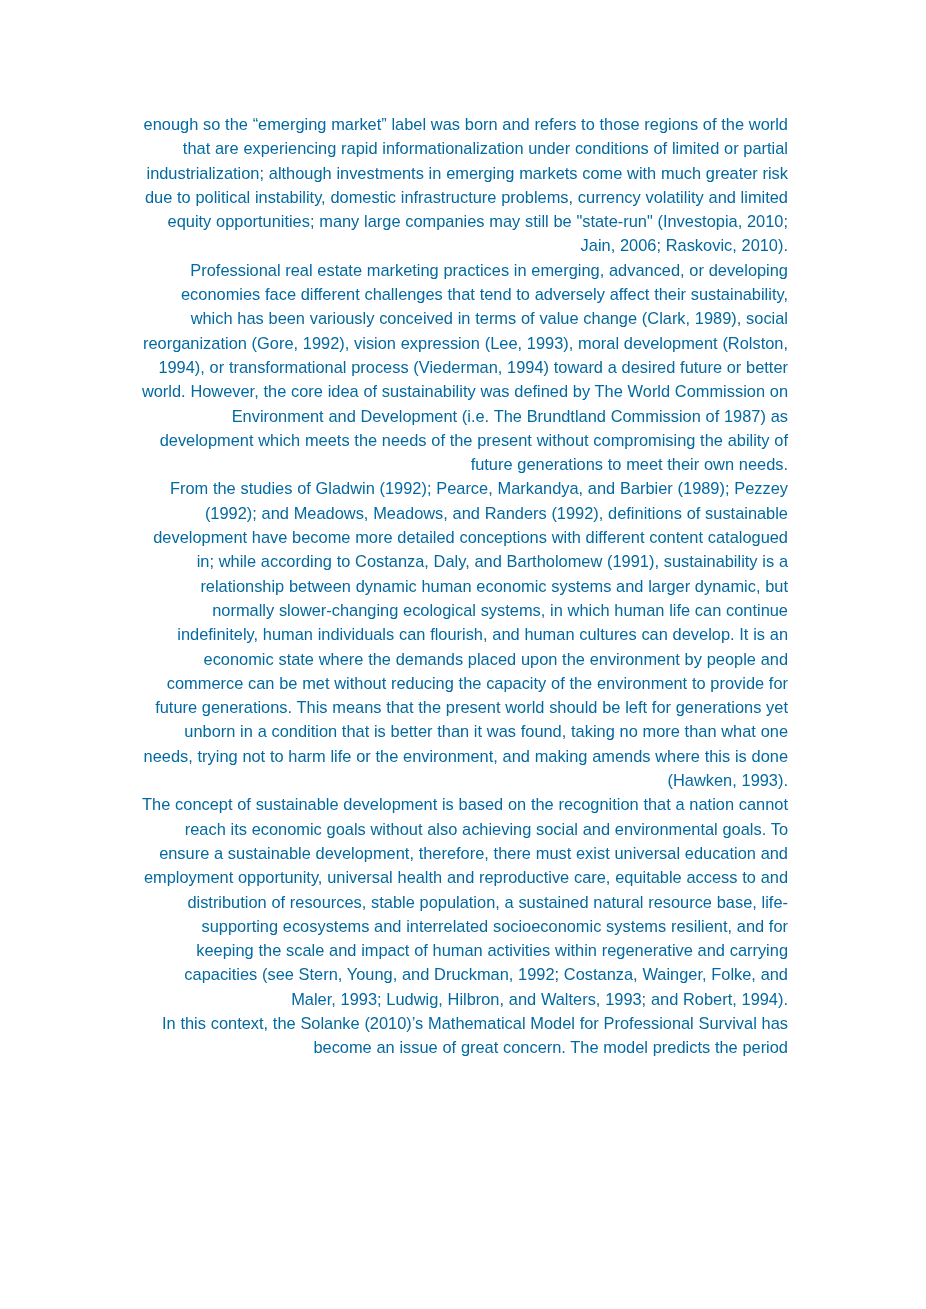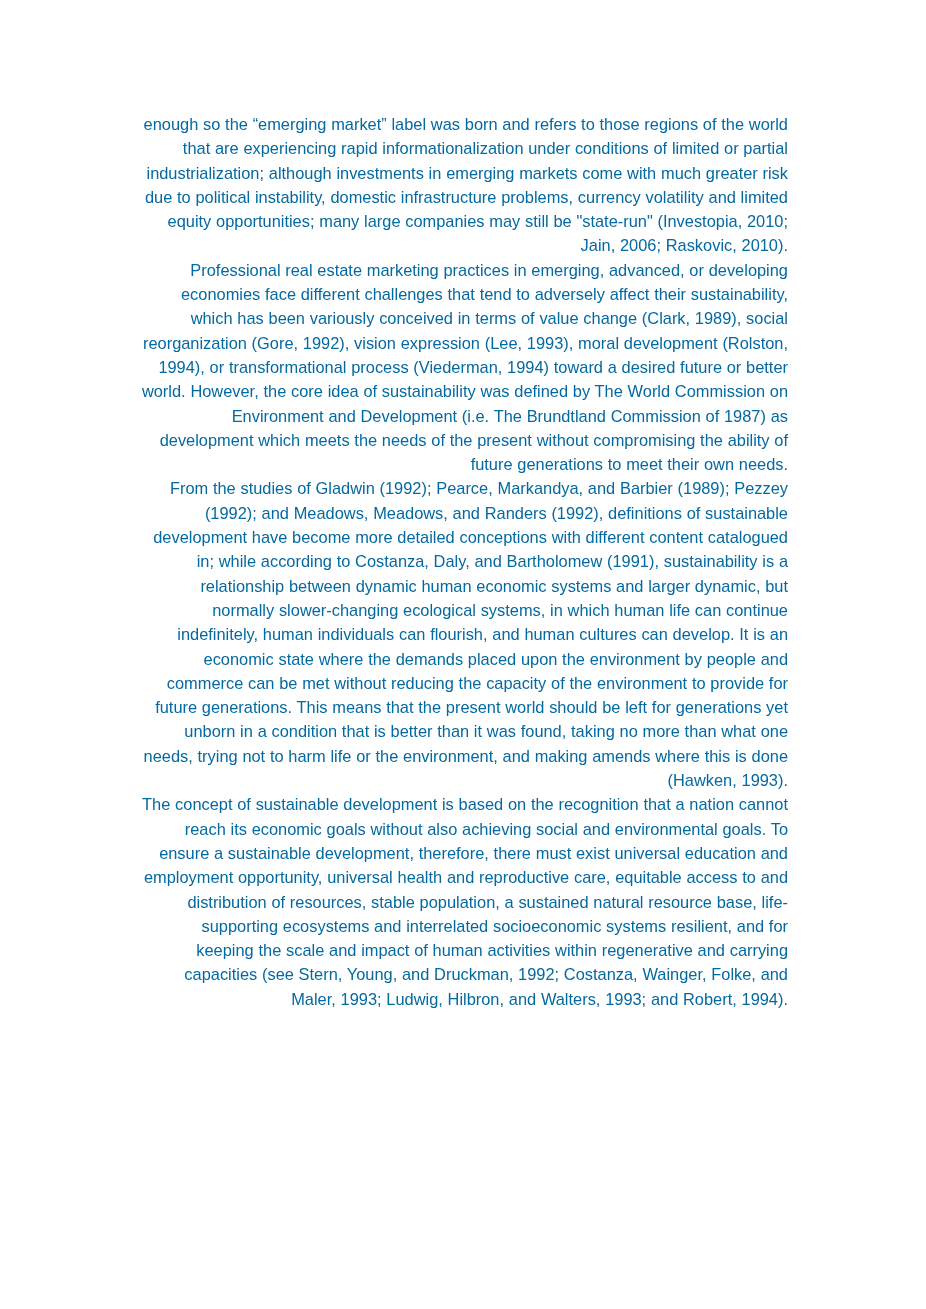--- a/index.html
+++ b/index.html
@@ -31,13 +31,14 @@
     }
   </style>
 </head>
 <body>
 
 <div class="page">
   <p class="para">enough so the “emerging market” label was born and refers to those regions of the world that are experiencing rapid informationalization under conditions of limited or partial industrialization; although investments in emerging markets come with much greater risk due to political instability, domestic infrastructure problems, currency volatility and limited equity opportunities; many large companies may still be "state-run" (Investopia, 2010; Jain, 2006; Raskovic, 2010).</p>
   <p class="para">Professional real estate marketing practices in emerging, advanced, or developing economies face different challenges that tend to adversely affect their sustainability, which has been variously conceived in terms of value change (Clark, 1989), social reorganization (Gore, 1992), vision expression (Lee, 1993), moral development (Rolston, 1994), or transformational process (Viederman, 1994) toward a desired future or better world. However, the core idea of sustainability was defined by The World Commission on Environment and Development (i.e. The Brundtland Commission of 1987) as development which meets the needs of the present without compromising the ability of future generations to meet their own needs.</p>
   <p class="para">From the studies of Gladwin (1992); Pearce, Markandya, and Barbier (1989); Pezzey (1992); and Meadows, Meadows, and Randers (1992), definitions of sustainable development have become more detailed conceptions with different content catalogued in; while according to Costanza, Daly, and Bartholomew (1991), sustainability is a relationship between dynamic human economic systems and larger dynamic, but normally slower-changing ecological systems, in which human life can continue indefinitely, human individuals can flourish, and human cultures can develop. It is an economic state where the demands placed upon the environment by people and commerce can be met without reducing the capacity of the environment to provide for future generations. This means that the present world should be left for generations yet unborn in a condition that is better than it was found, taking no more than what one needs, trying not to harm life or the environment, and making amends where this is done (Hawken, 1993).</p>
   <p class="para">The concept of sustainable development is based on the recognition that a nation cannot reach its economic goals without also achieving social and environmental goals. To ensure a sustainable development, therefore, there must exist universal education and employment opportunity, universal health and reproductive care, equitable access to and distribution of resources, stable population, a sustained natural resource base, life-supporting ecosystems and interrelated socioeconomic systems resilient, and for keeping the scale and impact of human activities within regenerative and carrying capacities (see Stern, Young, and Druckman, 1992; Costanza, Wainger, Folke, and Maler, 1993; Ludwig, Hilbron, and Walters, 1993; and Robert, 1994).</p>
+  <p class="para">In this context, the Solanke (2010)’s Mathematical Model for Professional Survival has become an issue of great concern. The model predicts the period</p>
 </div>
 
 </body></html>

